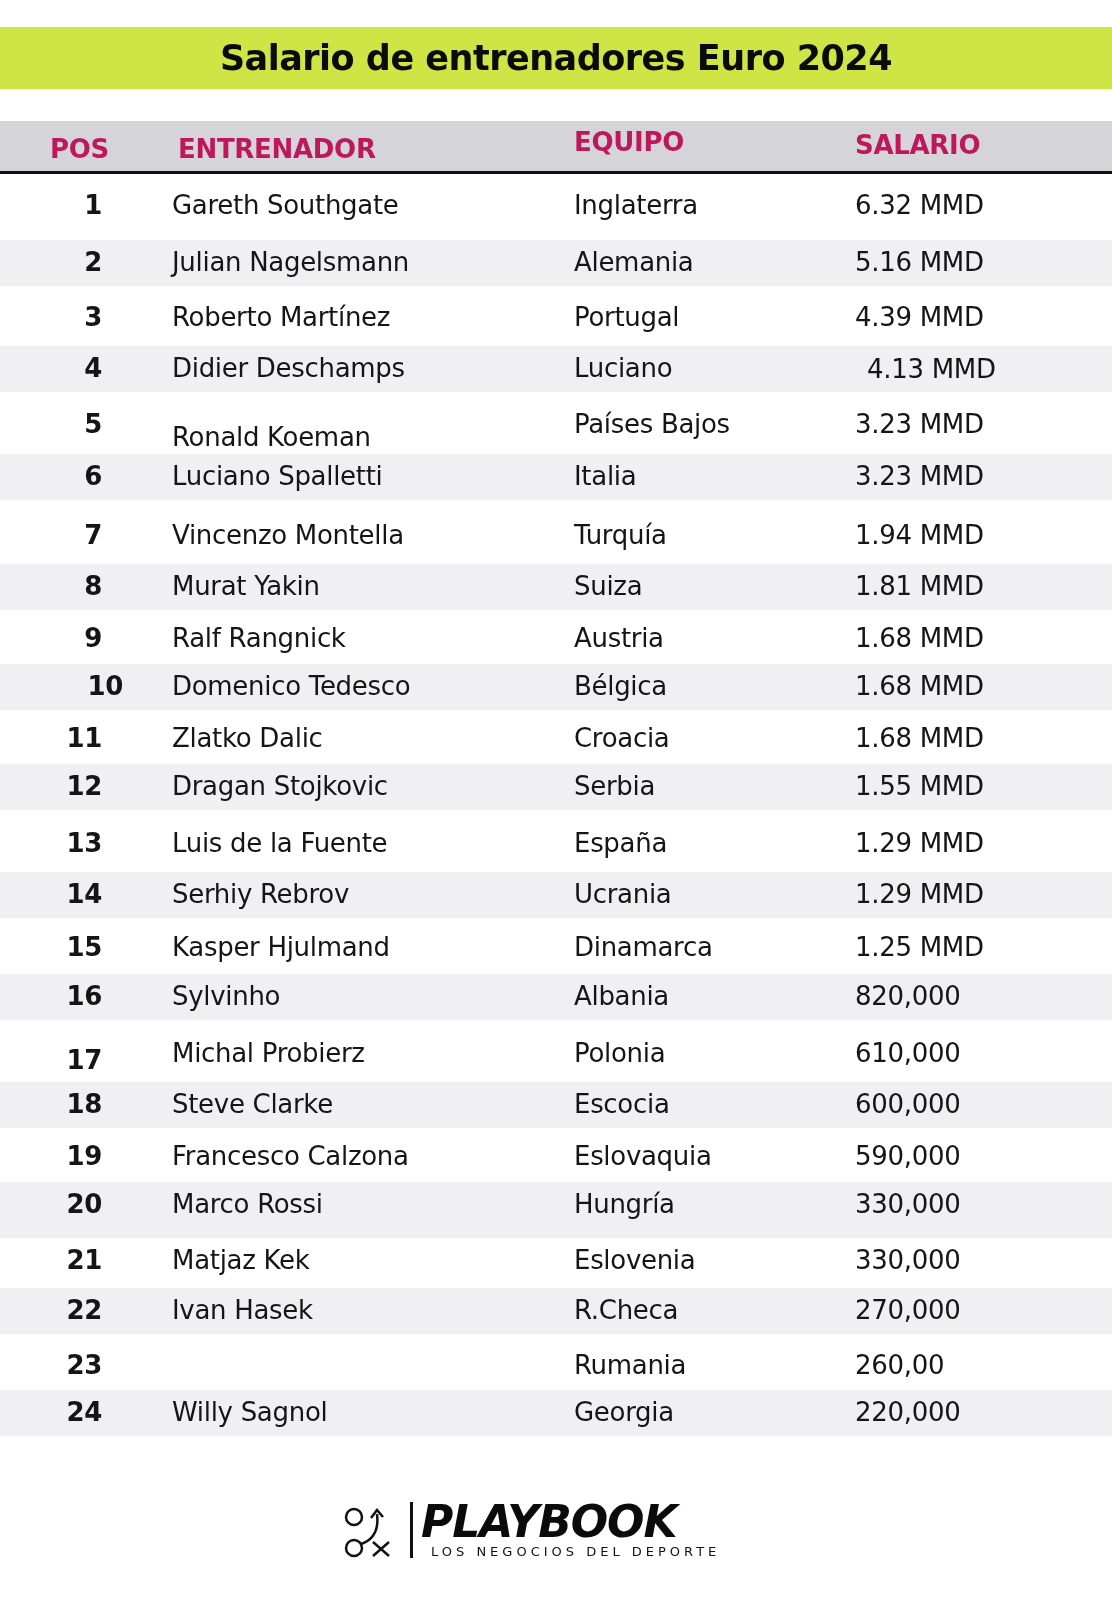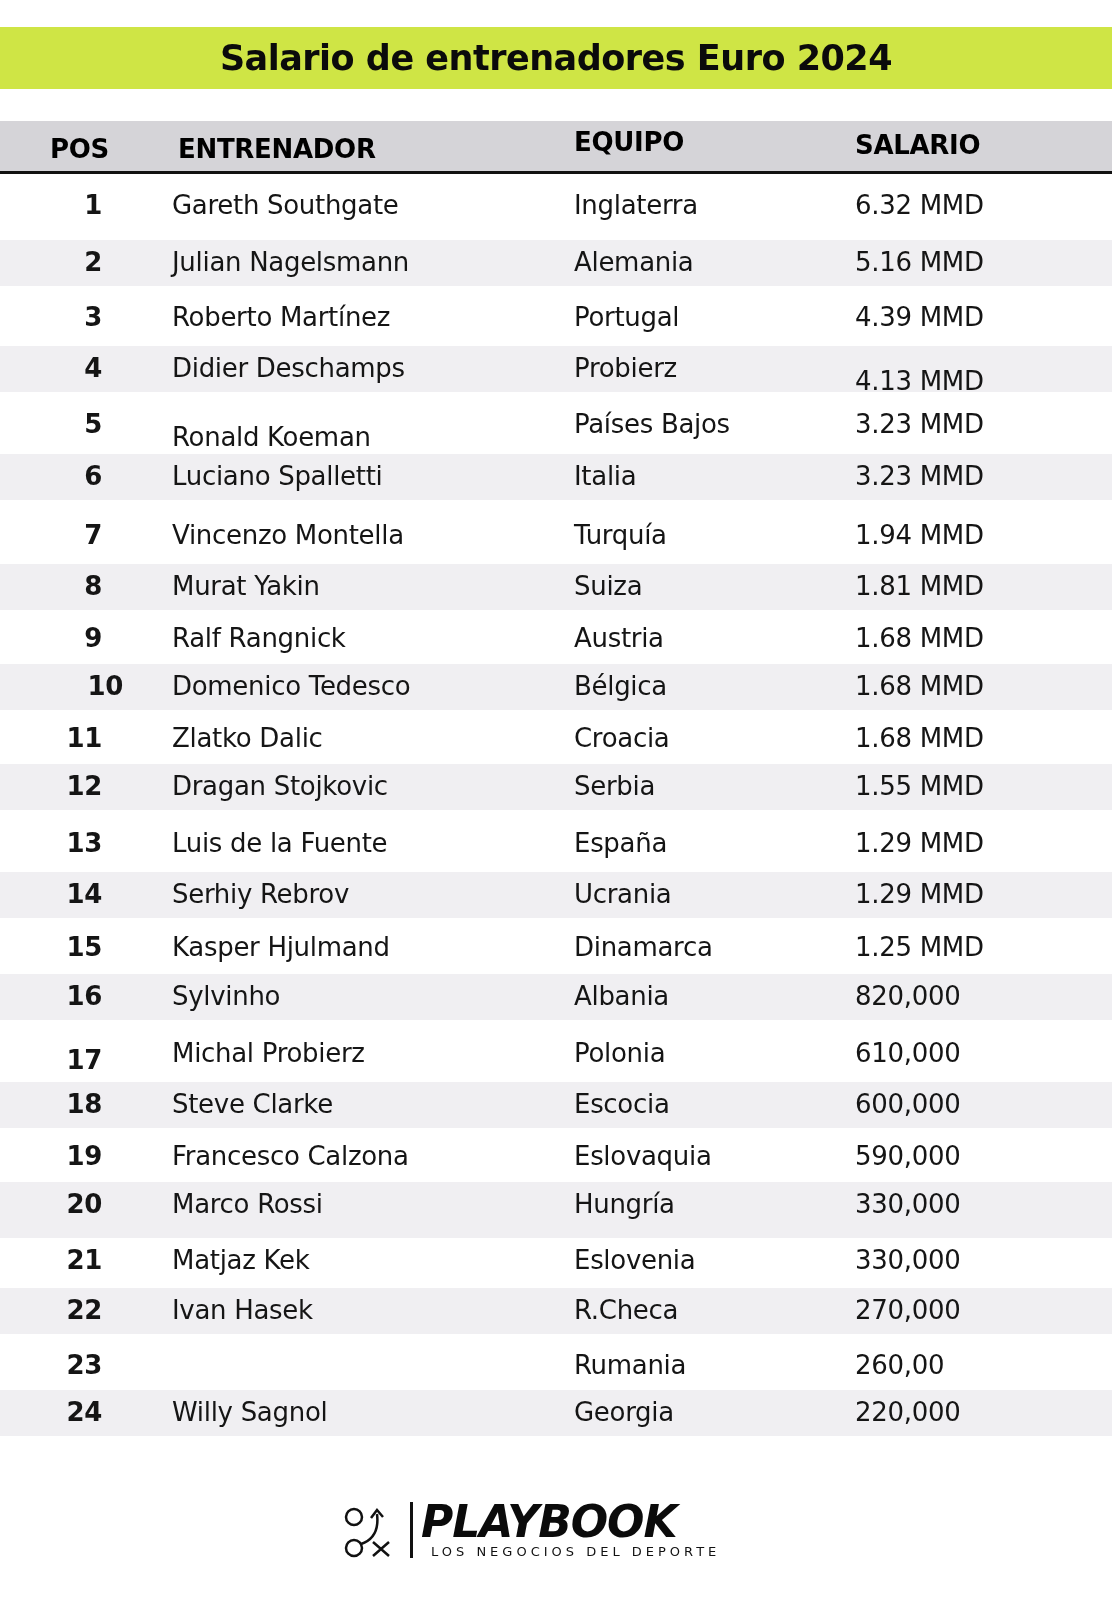--- a/index.html
+++ b/index.html
@@ -2,21 +2,21 @@
 <html><head>
 <meta charset="utf-8">
 <style>
   html, body { margin: 0; padding: 0; background: #ffffff; }
   body { width: 1112px; height: 1600px; position: relative; overflow: hidden; font-family: "Liberation Sans", "DejaVu Sans", sans-serif; color: #111; }
 
   .title-banner { position: absolute; left: 0; top: 27px; width: 1112px; height: 62px; background: #cfe545; display: flex; align-items: center; justify-content: center; }
   .title-banner h1 { margin: 0; font-family: "DejaVu Sans", sans-serif; font-weight: 700; font-size: 35px; letter-spacing: -0.5px; color: #0b0b0b; }
 
   .table-header { position: absolute; left: 0; top: 121px; width: 1112px; height: 50px; background: #d5d4d8; border-bottom: 3px solid #111; }
-  .th { position: absolute; font-family: "DejaVu Sans", sans-serif; font-weight: 700; font-size: 26px; color: #000000; letter-spacing: -0.3px; }
+  .th { position: absolute; font-family: "DejaVu Sans", sans-serif; font-weight: 700; font-size: 26px; color: #be185d; letter-spacing: -0.3px; }
   .th.pos { left: 50px; top: 13px; }
   .th.coach { left: 178px; top: 13px; }
   .th.team { left: 574px; top: 6px; }
   .th.salary { left: 855px; top: 9px; }
 
   .rows { position: absolute; left: 0; top: 174px; width: 1112px; }
   .row { position: absolute; left: 0; width: 1112px; }
   .row.shaded { background: #f0eff2; }
   .cell { position: absolute; font-family: "DejaVu Sans", sans-serif; font-size: 26px; color: #151515; letter-spacing: -0.3px; white-space: nowrap; }
   .cell.pos { right: 1010px; text-align: right; font-weight: 700; }
@@ -59,22 +59,22 @@
     </div>
     <div class="row" style="top: 118px; height: 52px;">
       <span class="cell pos" style="top: 10px;">3</span>
       <span class="cell coach" style="top: 10px;">Roberto Martínez</span>
       <span class="cell team" style="top: 10px;">Portugal</span>
       <span class="cell salary" style="top: 10px;">4.39 MMD</span>
     </div>
     <div class="row shaded" style="top: 172px; height: 46px;">
       <span class="cell pos" style="top: 7px;">4</span>
       <span class="cell coach" style="top: 7px;">Didier Deschamps</span>
-      <span class="cell team" style="top: 7px;">Probierz</span>
-      <span class="cell salary" style="top: 20px;">4.13 MMD</span>
+      <span class="cell team" style="top: 7px;">Luciano</span>
+      <span class="cell salary" style="top: 8px; margin-left: 12px;">4.13 MMD</span>
     </div>
     <div class="row" style="top: 222px; height: 58px;">
       <span class="cell pos" style="top: 13px;">5</span>
       <span class="cell coach" style="top: 26px;">Ronald Koeman</span>
       <span class="cell team" style="top: 13px;">Países Bajos</span>
       <span class="cell salary" style="top: 13px;">3.23 MMD</span>
     </div>
     <div class="row shaded" style="top: 280px; height: 46px;">
       <span class="cell pos" style="top: 7px;">6</span>
       <span class="cell coach" style="top: 7px;">Luciano Spalletti</span>

